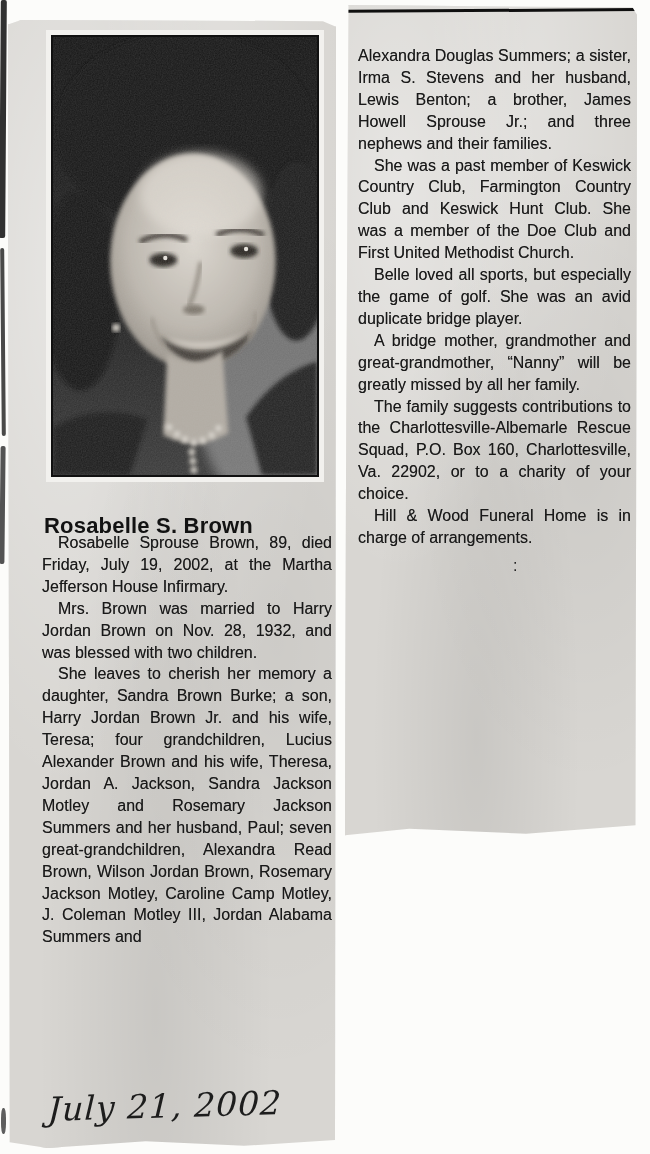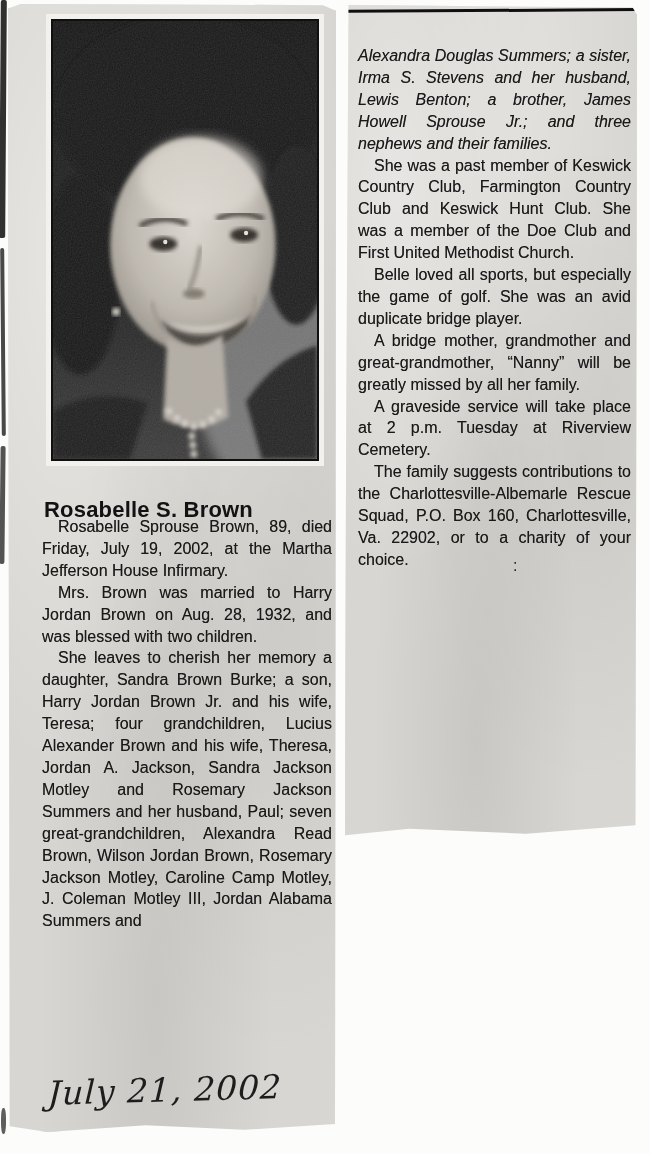--- a/index.html
+++ b/index.html
@@ -24,21 +24,21 @@
     position:absolute;
     background-color:#d8d6d2;
     background-image:
       radial-gradient(ellipse at 18% 22%, rgba(255,255,255,.38), transparent 42%),
       radial-gradient(ellipse at 82% 55%, rgba(0,0,0,.05), transparent 50%),
       radial-gradient(ellipse at 45% 88%, rgba(0,0,0,.07), transparent 46%),
       radial-gradient(ellipse at 65% 10%, rgba(255,255,255,.25), transparent 40%);
     box-shadow:0 1px 4px rgba(0,0,0,.25);
   }
   .strip-left{
-    left:8px;top:4px;width:328px;height:1128px;
+    left:8px;top:20px;width:328px;height:1128px;
     clip-path:polygon(0% .4%,4% 0%,96% .1%,100% .6%,99.7% 99.3%,72% 99.8%,42% 99.4%,12% 100%,.5% 99.5%);
   }
   .strip-right{
     left:345px;top:5px;width:292px;height:832px;
     clip-path:polygon(1.2% 0%,98.5% .3%,100% 1.2%,99.5% 98.6%,62% 99.6%,22% 99%,0% 99.8%,.4% 50%);
   }
   .top-rule{
     position:absolute;left:-6px;top:4px;width:300px;height:3px;
     background:#0f0f0f;transform:rotate(-.35deg);
   }
@@ -60,21 +60,21 @@
     font-size:22px;font-weight:bold;color:#121212;letter-spacing:.2px;
   }
   .bodycol{
     position:absolute;
     font-size:16px;line-height:21.9px;color:#191919;
     text-align:justify;
     text-shadow:0 0 .5px rgba(20,20,20,.55);
     hyphens:auto;-webkit-hyphens:auto;
   }
   .bodycol p{margin:0;text-indent:16px;}
-  .bodycol p.noindent{text-indent:0;font-style:italic;}
+  .bodycol p.noindent{text-indent:0;}
   .col-left{left:34px;top:512px;width:290px;}
   .col-right{left:13px;top:40px;width:273px;}
 
   .ink-colon{
     position:absolute;left:168px;top:552px;
     font-size:16px;color:#222;
   }
 
   .handwritten{
     position:absolute;left:40px;top:1066px;width:270px;
@@ -172,35 +172,35 @@
 
           <rect x="0" y="0" width="268" height="440" filter="url(#grain)"></rect>
         </svg>
       </div>
     </div>
 
     <h1 class="headline">Rosabelle S. Brown</h1>
 
     <div class="bodycol col-left">
       <p>Rosabelle Sprouse Brown, 89, died Friday, July 19, 2002, at the Martha Jefferson House Infirmary.</p>
-      <p>Mrs. Brown was married to Harry Jordan Brown on Aug. 28, 1932, and was blessed with two children.</p>
+      <p>Mrs. Brown was married to Harry Jordan Brown on Nov. 28, 1932, and was blessed with two children.</p>
       <p>She leaves to cherish her memory a daughter, Sandra Brown Burke; a son, Harry Jordan Brown Jr. and his wife, Teresa; four grandchildren, Lucius Alexander Brown and his wife, Theresa, Jordan A. Jackson, Sandra Jackson Motley and Rosemary Jackson Summers and her husband, Paul; seven great-grandchildren, Alexandra Read Brown, Wilson Jordan Brown, Rosemary Jackson Motley, Caroline Camp Motley, J. Coleman Motley III, Jordan Alabama Summers and</p>
     </div>
 
     <div class="handwritten">July 21, 2002</div>
   </div>
 
   <div class="strip strip-right">
     <div class="top-rule"></div>
 
     <div class="bodycol col-right">
       <p class="noindent">Alexandra Douglas Summers; a sister, Irma S. Stevens and her husband, Lewis Benton; a brother, James Howell Sprouse Jr.; and three nephews and their families.</p>
       <p>She was a past member of Keswick Country Club, Farmington Country Club and Keswick Hunt Club. She was a member of the Doe Club and First United Methodist Church.</p>
       <p>Belle loved all sports, but especially the game of golf. She was an avid duplicate bridge player.</p>
       <p>A bridge mother, grandmother and great-grandmother, “Nanny” will be greatly missed by all her family.</p>
-      <p>A graveside service will take place at 2 p.m. Tuesday at Riverview Cemetery.</p>
       <p>The family suggests contributions to the Charlottesville-Albemarle Rescue Squad, P.O. Box 160, Charlottesville, Va. 22902, or to a charity of your choice.</p>
+      <p>Hill &amp; Wood Funeral Home is in charge of arrangements.</p>
     </div>
 
     <span class="ink-colon">:</span>
   </div>
 
 </div>
 
 </body></html>

